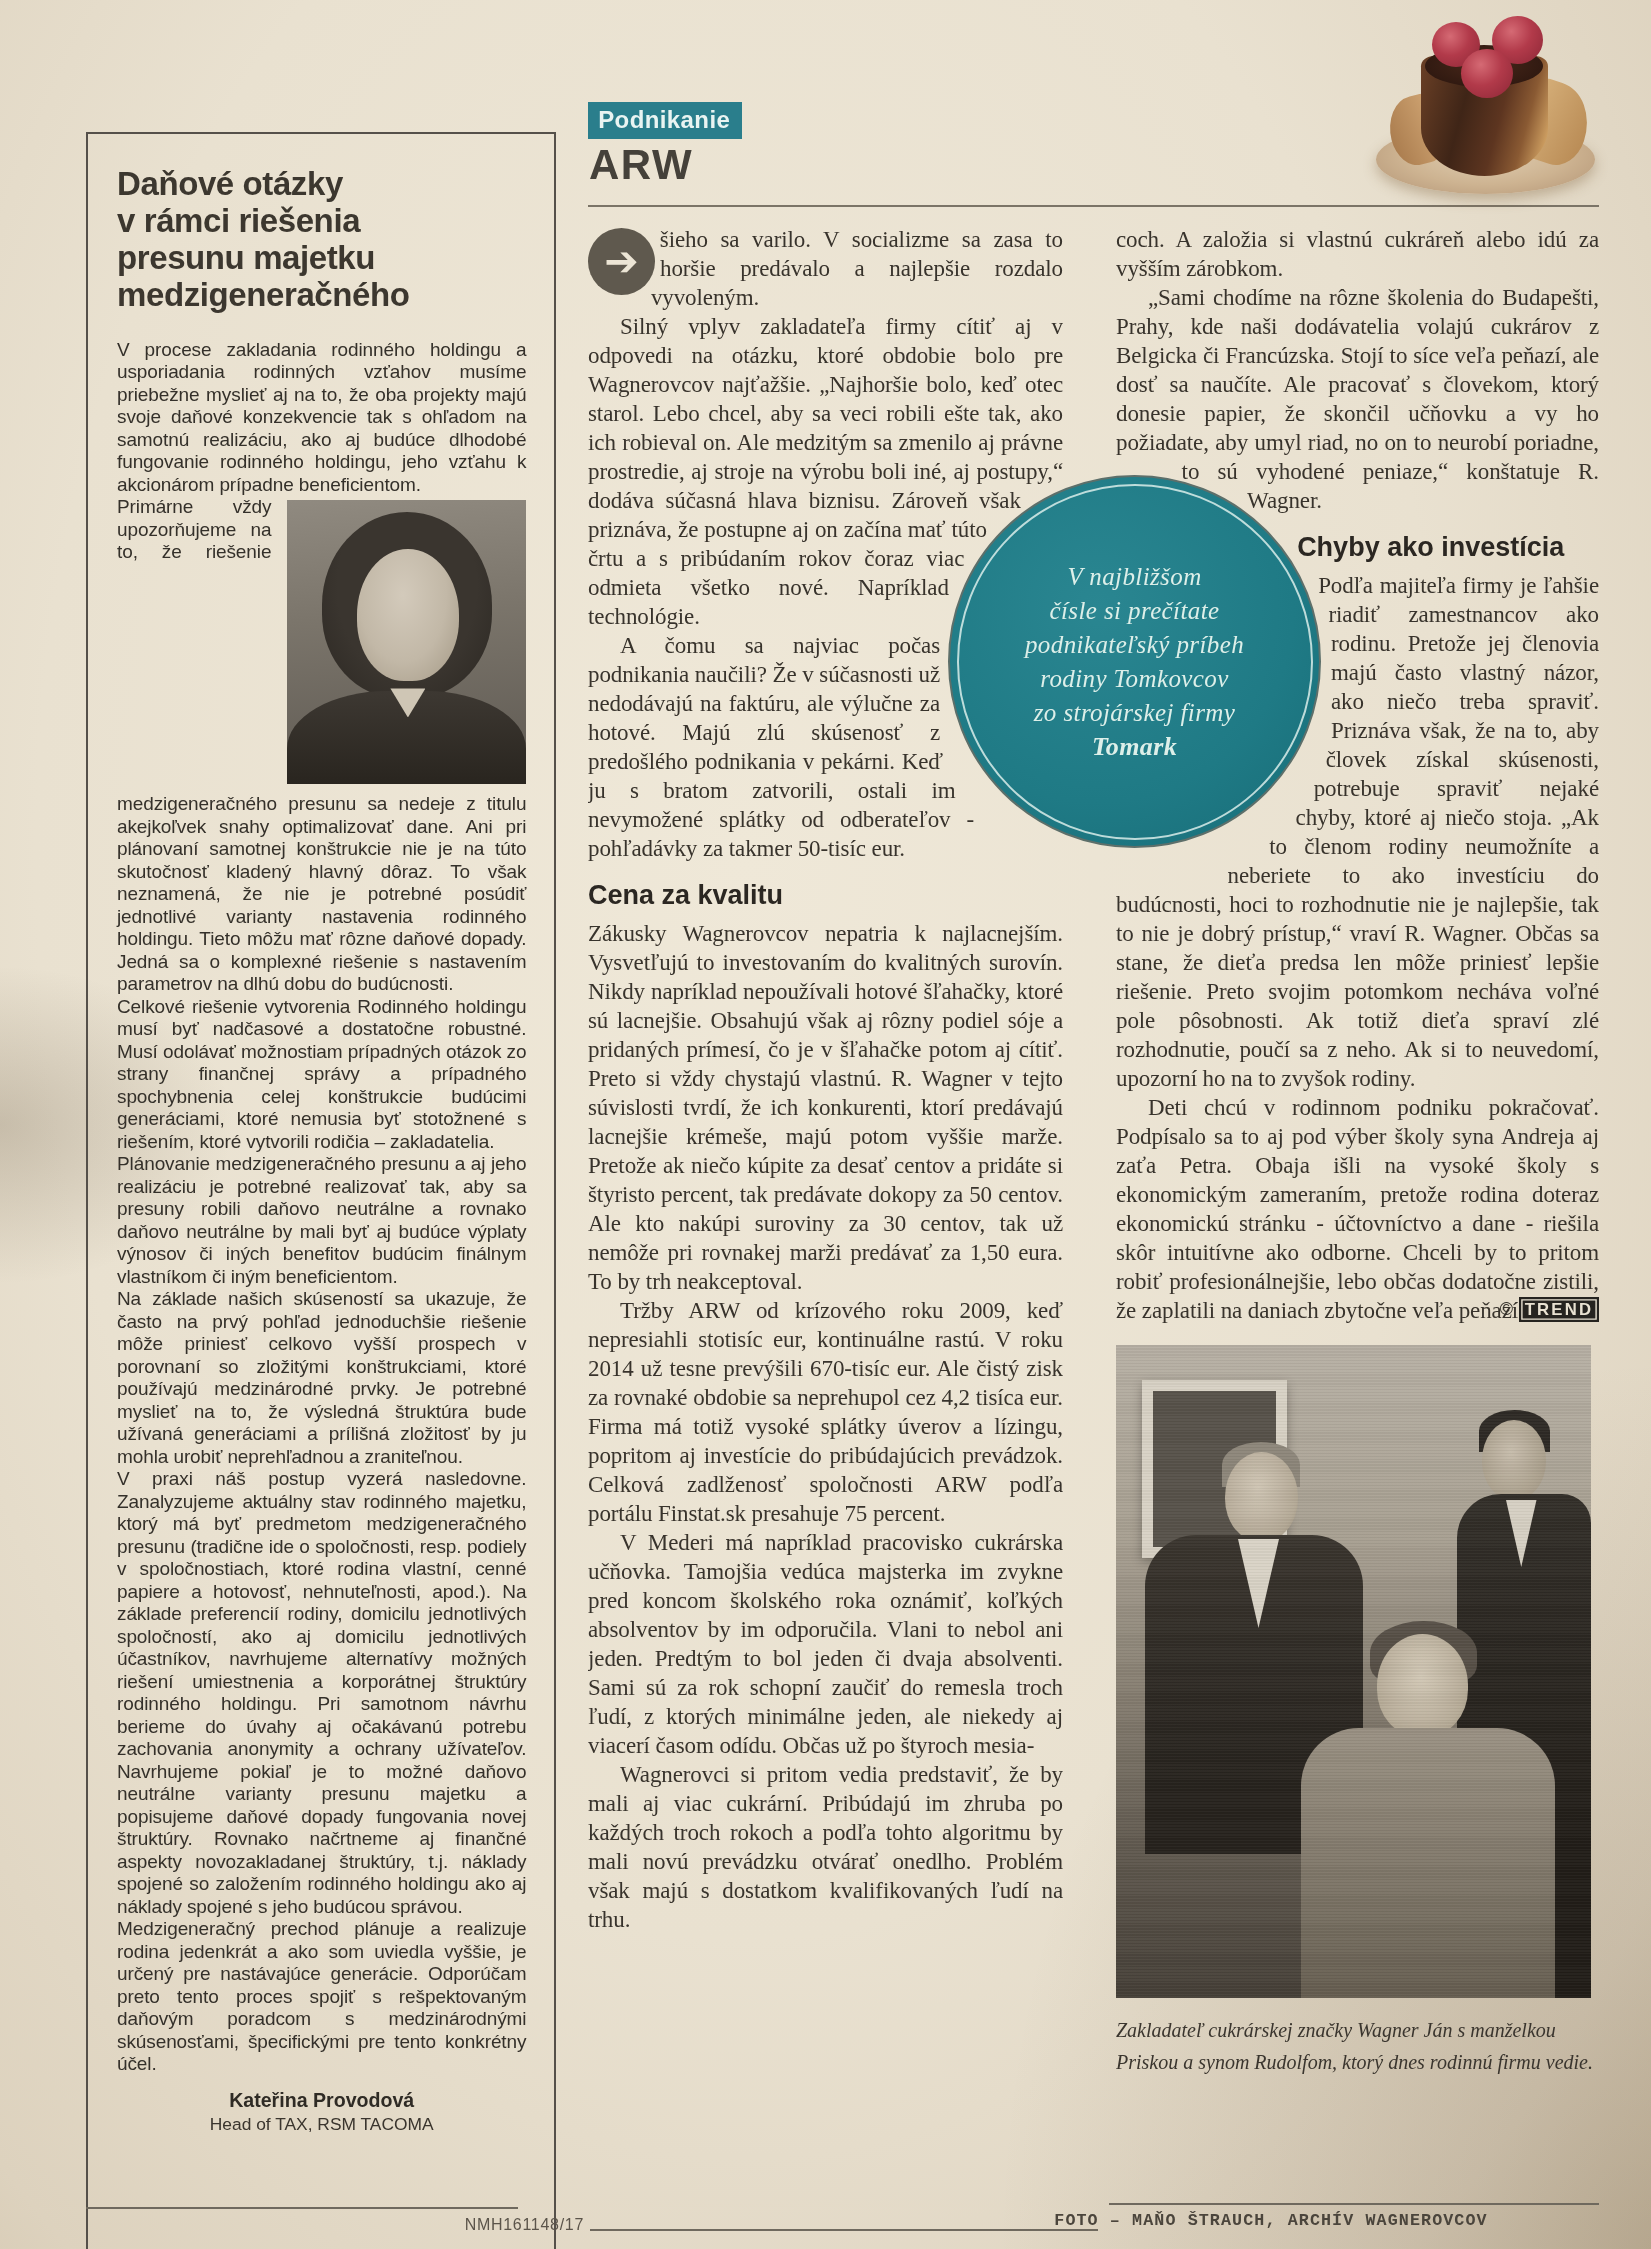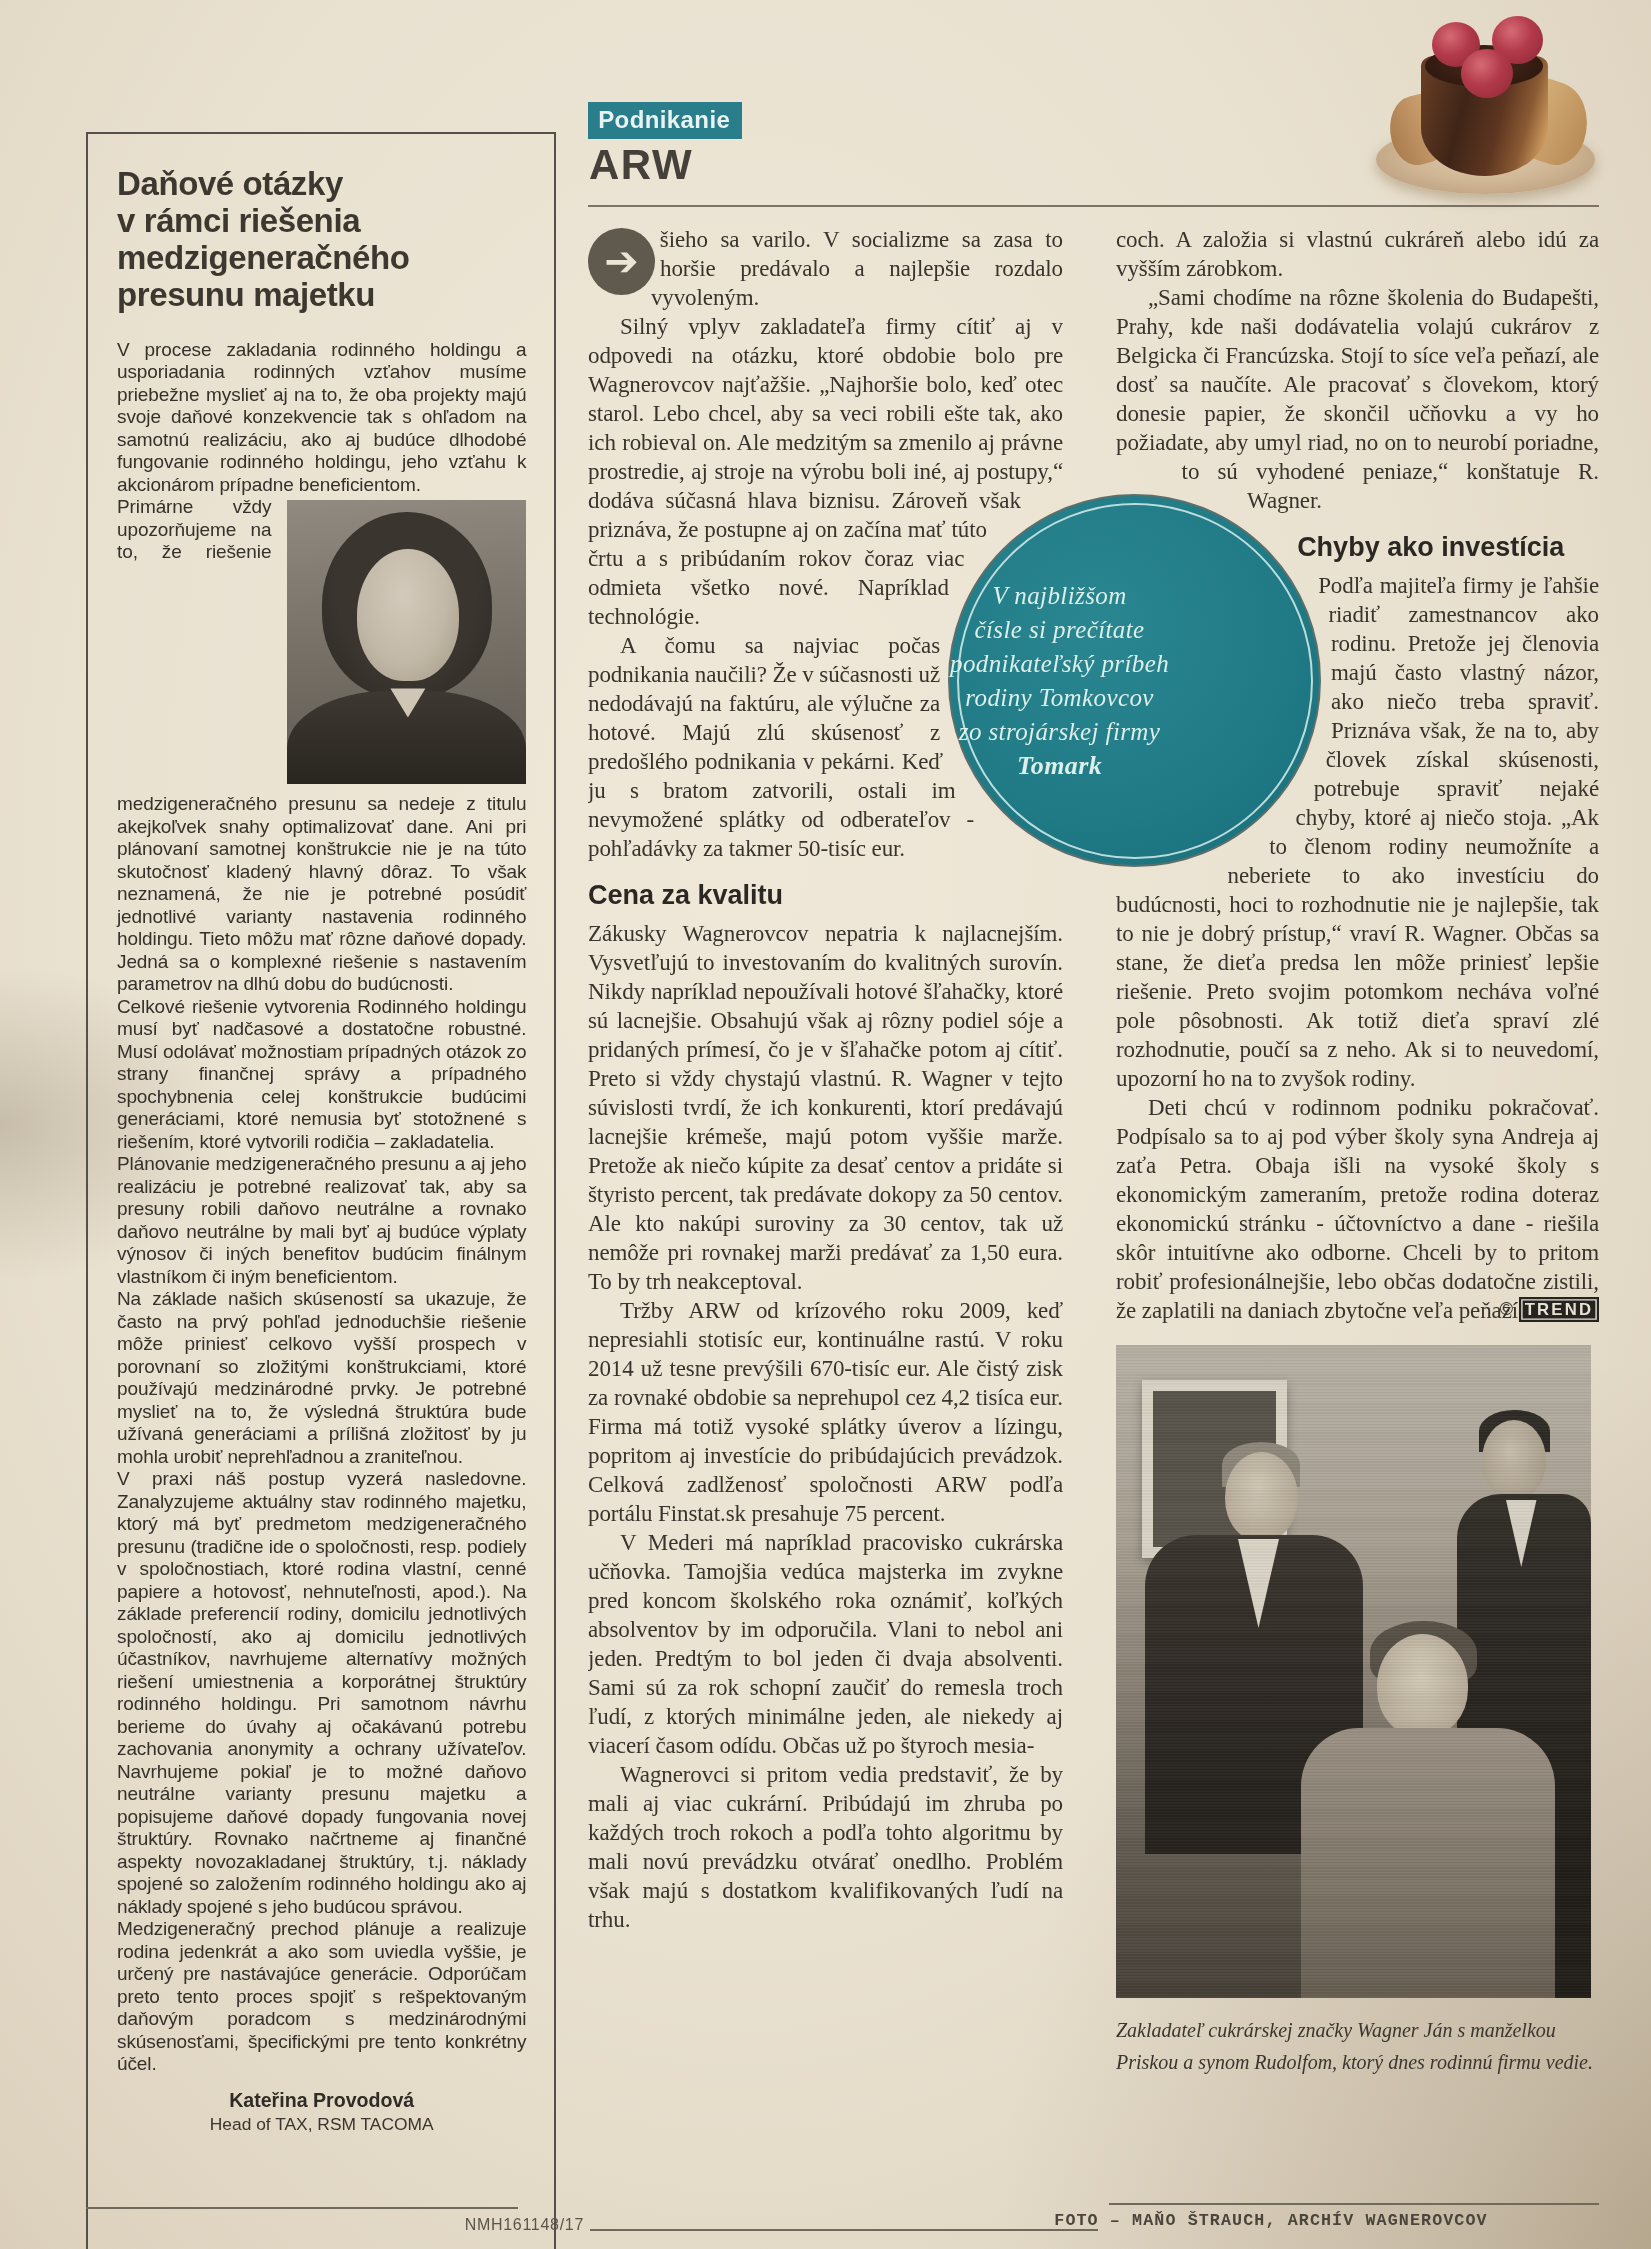--- a/index.html
+++ b/index.html
@@ -87,24 +87,24 @@
     shape-outside:circle(39px at 33px 33px);
   }
   .arrow-glyph { color:#ece5d5; font-size:41px; line-height:1; font-family:"DejaVu Sans", sans-serif; }
   .circ-spacer-r { float:right; width:123px; height:644px;
     shape-outside:circle(193px at 194px 457px); shape-margin:8.7px; }
   .circ-spacer-l { float:left; width:215px; height:644px;
     shape-outside:circle(193px at 18px 457px); shape-margin:8.7px; }
 
   
   .teaser {
-    position:absolute; left:948px; top:494px; width:373px; height:373px; border-radius:50%;
+    position:absolute; left:948px; top:475px; width:373px; height:373px; border-radius:50%;
     background:radial-gradient(circle at 40% 35%, #2a8691 0%, #1f7a85 60%, #176c77 100%);
     border:2.2px solid #5d6f6a; box-sizing:border-box;
-    display:flex; align-items:center; 
+    display:flex; align-items:center; justify-content:center;
   }
   .teaser::before { content:""; position:absolute; inset:6.5px; border-radius:50%;
     border:2.2px solid rgba(230,245,240,.8); }
   .teaser-inner { text-align:center; }
   .tl { font-family:"Liberation Serif", serif; font-style:italic; font-size:25px; line-height:34px;
     color:#ddefe9; letter-spacing:0.4px; }
   .tl.brand { font-weight:700; font-size:26px; }
 
   
   .lastwrap { position:relative; }
@@ -154,22 +154,22 @@
 </style>
 </head>
 <body>
 
 <div class="page">
 
   <aside class="sidebar">
     <div class="sb-title-block">
       <div class="sb-title">Daňové otázky</div>
       <div class="sb-title">v rámci riešenia</div>
+      <div class="sb-title">presunu majetku</div>
       <div class="sb-title">medzigeneračného</div>
-      <div class="sb-title">presunu majetku</div>
     </div>
     <p class="sb-p">V procese zakladania rodinného holdingu a usporiadania rodinných vzťahov musíme priebežne myslieť aj na to, že oba projekty majú svoje daňové konzekvencie tak s ohľadom na samotnú realizáciu, ako aj budúce dlhodobé fungovanie rodinného holdingu, jeho vzťahu k akcionárom prípadne beneficientom.</p>
     <div class="portrait">
       <div class="pt-hair"></div>
       <div class="pt-face"></div>
       <div class="pt-body"></div>
       <div class="pt-collar"></div>
     </div>
     <p class="sb-p">Primárne vždy upozorňujeme na to, že riešenie medzigeneračného presunu sa nedeje z titulu akejkoľvek snahy optimalizovať dane. Ani pri plánovaní samotnej konštrukcie nie je na túto skutočnosť kladený hlavný dôraz. To však neznamená, že nie je potrebné posúdiť jednotlivé varianty nastavenia rodinného holdingu. Tieto môžu mať rôzne daňové dopady. Jedná sa o komplexné riešenie s nastavením parametrov na dlhú dobu do budúcnosti.</p>
     <p class="sb-p">Celkové riešenie vytvorenia Rodinného holdingu musí byť nadčasové a dostatočne robustné. Musí odolávať možnostiam prípadných otázok zo strany finančnej správy a prípadného spochybnenia celej konštrukcie budúcimi generáciami, ktoré nemusia byť stotožnené s riešením, ktoré vytvorili rodičia – zakladatelia.</p>

